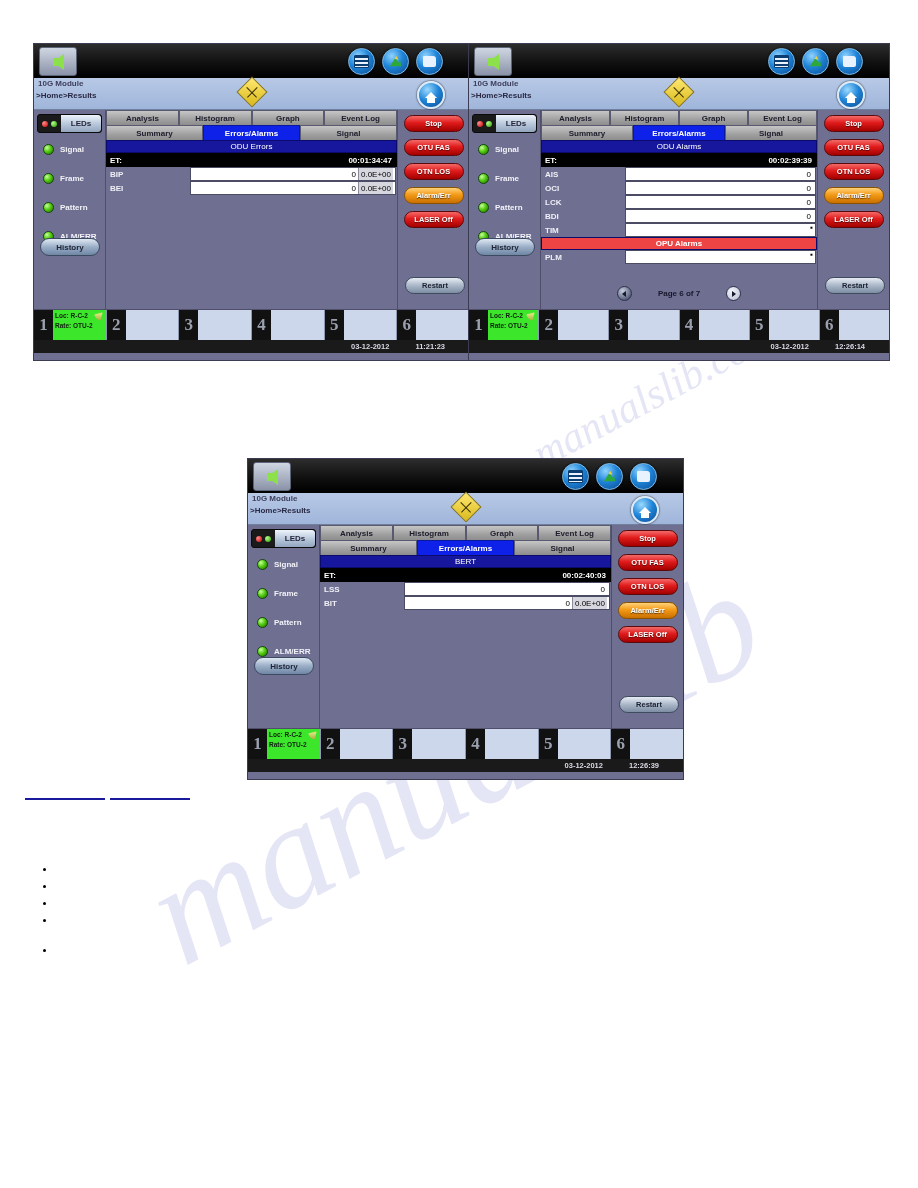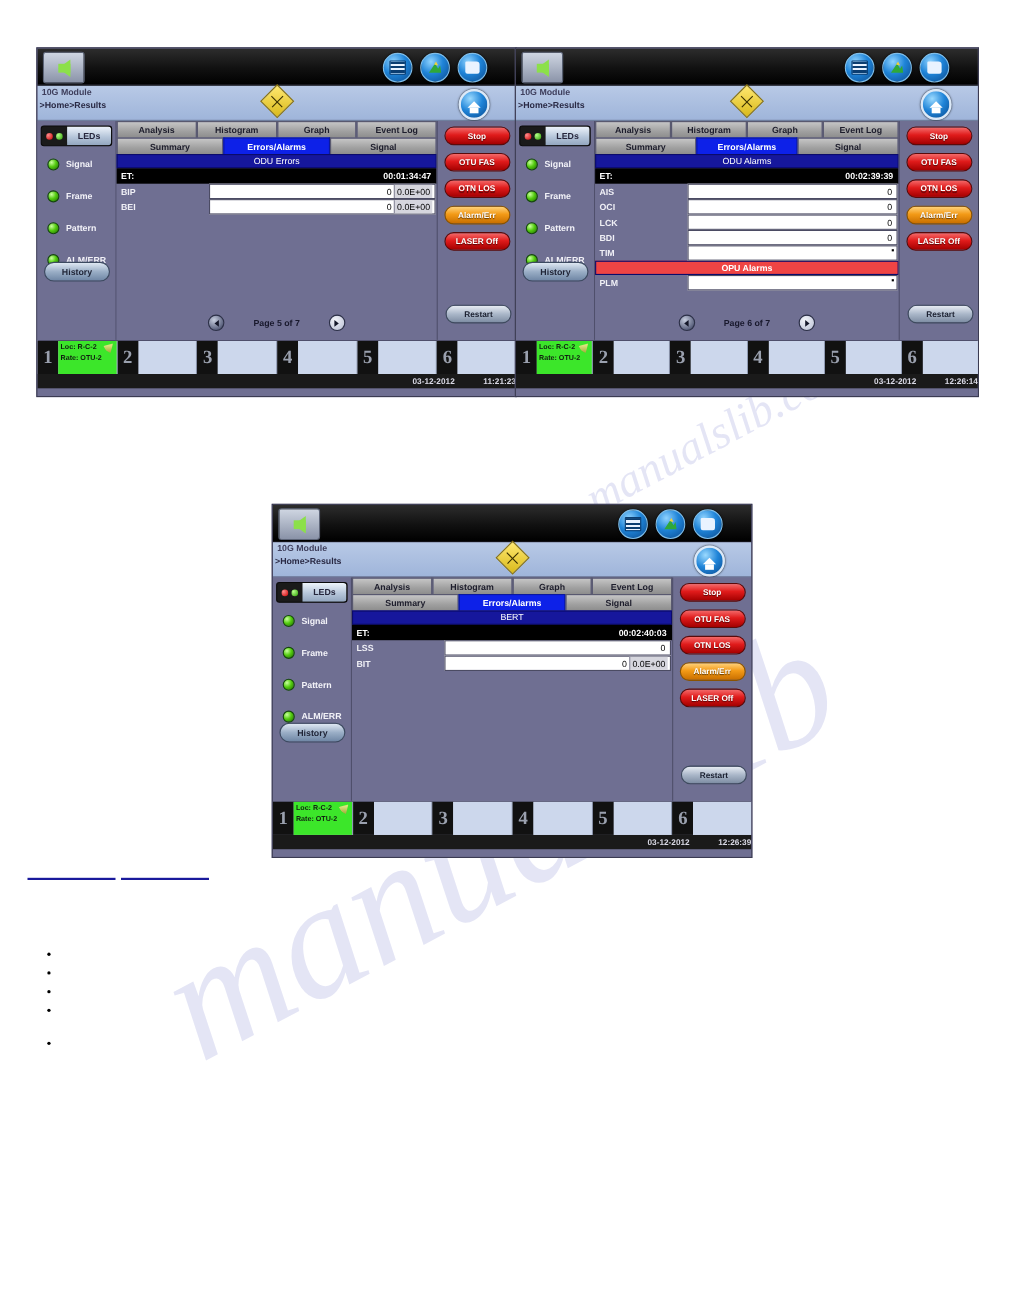--- a/index.html
+++ b/index.html
@@ -461,21 +461,21 @@
   }
 
   
   .statusbar {
     height: 13px;
     background: #1a1a1a;
     display: flex;
     align-items: center;
     justify-content: flex-end;
     gap: 26px;
-    padding-right: 0;
+    padding-right: 24px;
     color: #d8d8e4;
     font-size: 7.5px;
     font-weight: bold;
     box-sizing: border-box;
   }
 
   
   .rule {
     position: absolute;
     height: 2px;
@@ -590,29 +590,20 @@
         </div>
         <div class="row">
           <span class="lbl">BEI</span>
           <span class="field">
             <span class="cnt">0</span>
             <span class="sci">0.0E+00</span>
           </span>
         </div>
       </div>
 
-      <div class="pager">
-        <span class="pager-arrow prev">
-            <span class="tri-l"></span>
-          </span>
-        <span class="pager-label">Page 5 of 7</span>
-        <span class="pager-arrow next">
-            <span class="tri-r"></span>
-          </span>
-      </div>
     </div>
 
     <div class="rail">
       <div class="pill">Stop</div>
       <div class="pill">OTU FAS</div>
       <div class="pill">OTN LOS</div>
       <div class="pill orange">Alarm/Err</div>
       <div class="pill laser">LASER Off</div>
       <div class="pill grey">Restart</div>
     </div>

